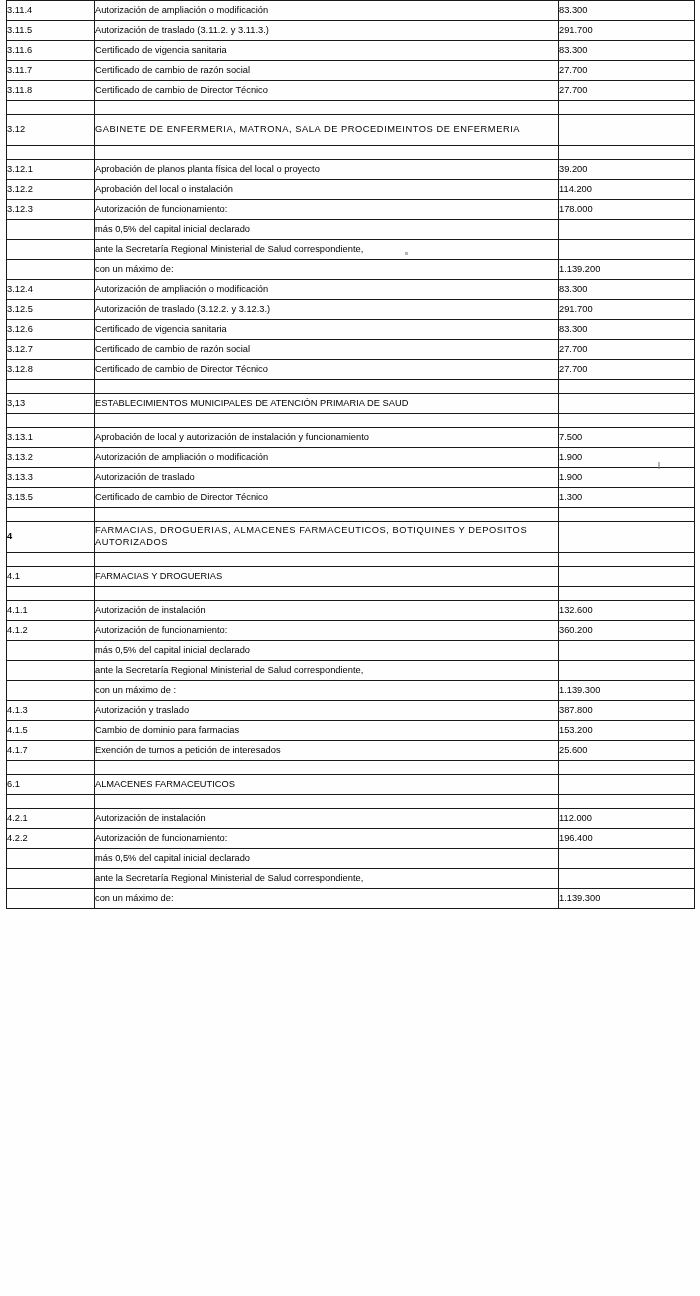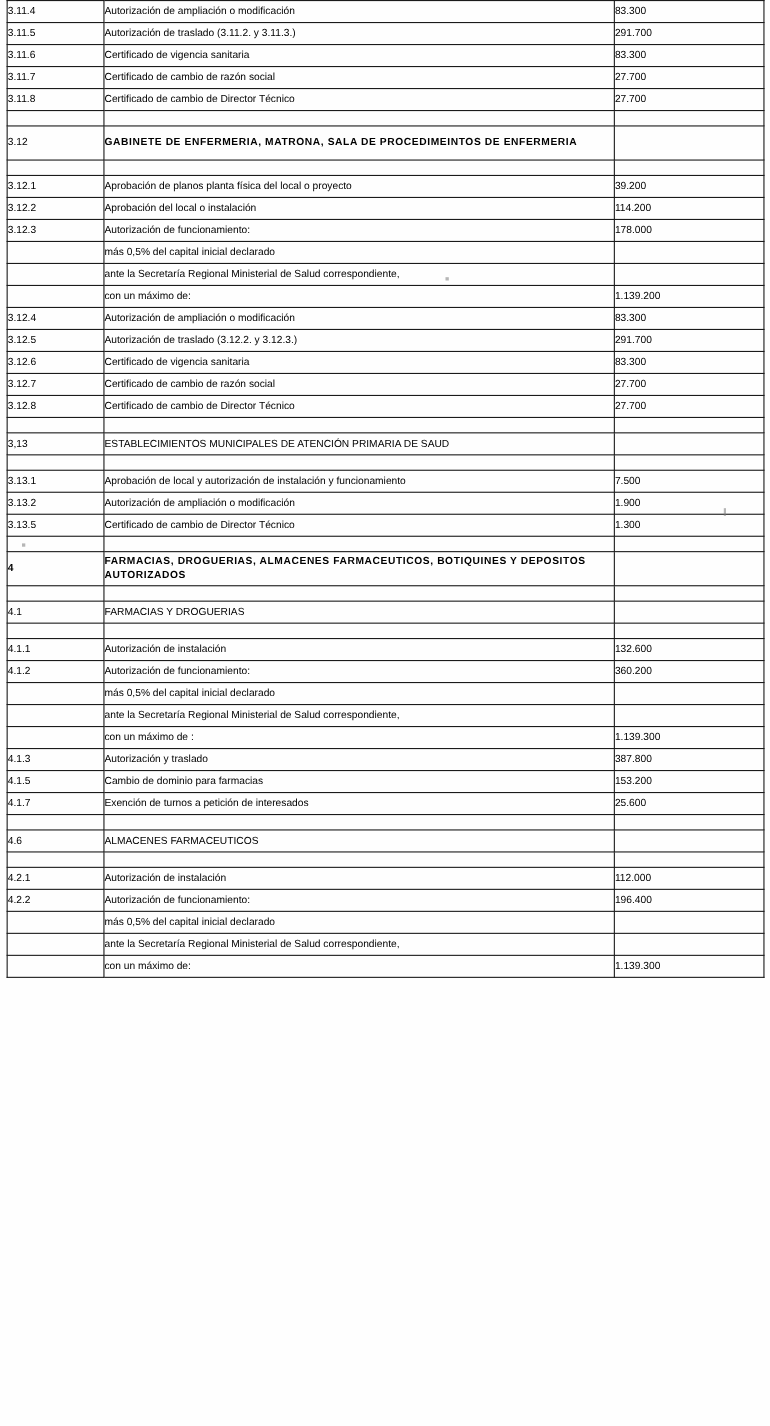--- a/index.html
+++ b/index.html
@@ -50,21 +50,21 @@
   }
   td.amount {
     padding: 2px 22px 2px 0;
     text-align: left;
     font-size: 9.3px;
     white-space: nowrap;
   }
   tr.spacer td { height: 13px; }
   tr.tall td { height: 30px; }
   tr.section td.desc, td.desc.bold {
-    font-weight: bold;
+    font-weight: normal;
     letter-spacing: 0.3px;
     margin-top: 25px;
   }
   td.desc.spaced {
     letter-spacing: 0.55px;
   }
   td.code.bold { font-weight: bold; }
 
   
   .speck {
@@ -199,20 +199,25 @@
           <td class="code">3.13.1</td>
           <td class="desc">Aprobación de local y autorización de instalación y funcionamiento</td>
           <td class="amount">7.500</td>
         </tr>
         <tr>
           <td class="code">3.13.2</td>
           <td class="desc">Autorización de ampliación o modificación</td>
           <td class="amount">1.900</td>
         </tr>
         <tr>
+          <td class="code">3.13.3</td>
+          <td class="desc">Autorización de traslado</td>
+          <td class="amount">1.900</td>
+        </tr>
+        <tr>
           <td class="code">3.13.5</td>
           <td class="desc">Certificado de cambio de Director Técnico</td>
           <td class="amount">1.300</td>
         </tr>
         <tr class="spacer">
           <td class="code"></td>
           <td class="desc"></td>
           <td class="amount"></td>
         </tr>
         <tr class="tall">
@@ -274,21 +279,21 @@
           <td class="code">4.1.7</td>
           <td class="desc">Exención de turnos a petición de interesados</td>
           <td class="amount">25.600</td>
         </tr>
         <tr class="spacer">
           <td class="code"></td>
           <td class="desc"></td>
           <td class="amount"></td>
         </tr>
         <tr>
-          <td class="code">4.6</td>
+          <td class="code">6.1</td>
           <td class="desc">ALMACENES FARMACEUTICOS</td>
           <td class="amount"></td>
         </tr>
         <tr class="spacer">
           <td class="code"></td>
           <td class="desc"></td>
           <td class="amount"></td>
         </tr>
         <tr>
           <td class="code">4.2.1</td>

